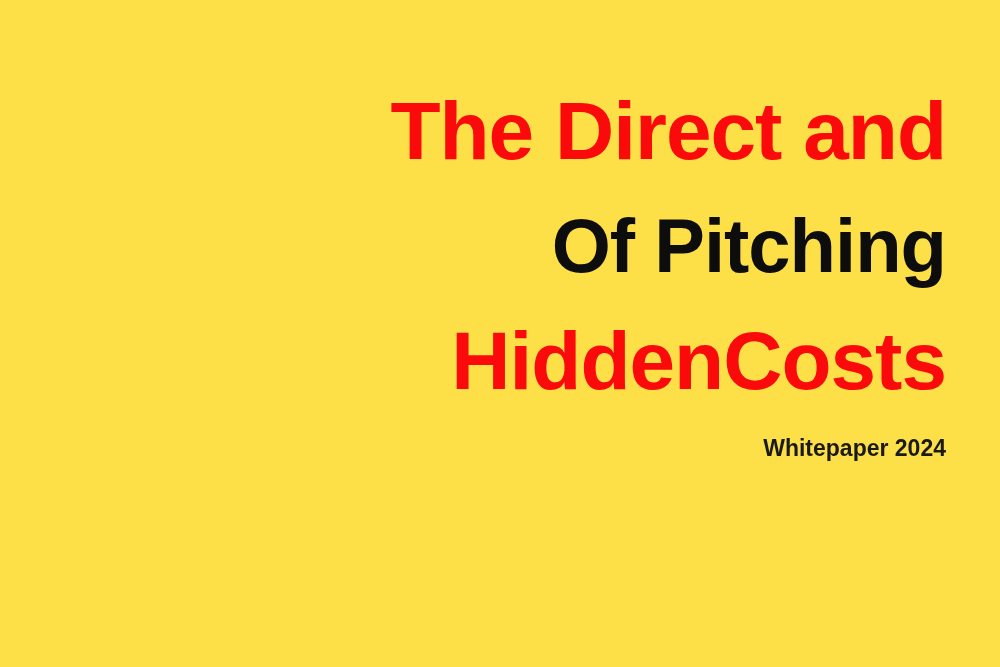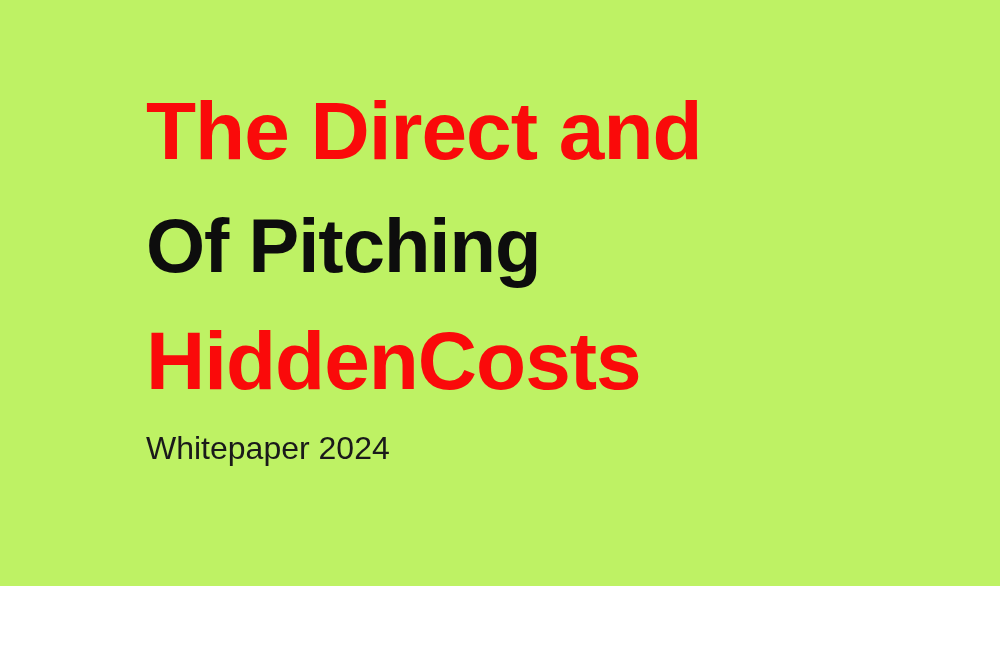--- a/index.html
+++ b/index.html
@@ -12,22 +12,23 @@
     width: 1000px;
     height: 667px;
     overflow: hidden;
     font-family: "Liberation Sans", sans-serif;
     position: relative;
   }
 
   .slide {
     position: relative;
     width: 1000px;
-    height: 586px;
-    background: #bef264;
+    height: 667px;
+    background: #fde047;
+    text-align: right;
   }
 
   
   .title-block {
     position: absolute;
     left: 146px;
     top: 72px;
     width: 800px;
   }
   .title-line {
@@ -42,23 +43,23 @@
     color: #fa0a0a;
   }
   .title-line.black {
     color: #0d0d0d;
     font-size: 76px;
     line-height: 112px;
   }
   .subtitle {
     margin: 0;
     padding-top: 12px;
-    font-size: 32px;
+    font-size: 23px;
     line-height: 32px;
-    font-weight: normal;
+    font-weight: bold;
     color: #1a1a1a;
     white-space: nowrap;
   }
 
   
   .logo-row {
     position: absolute;
     left: 0;
     top: 548px;
     width: 1000px;

